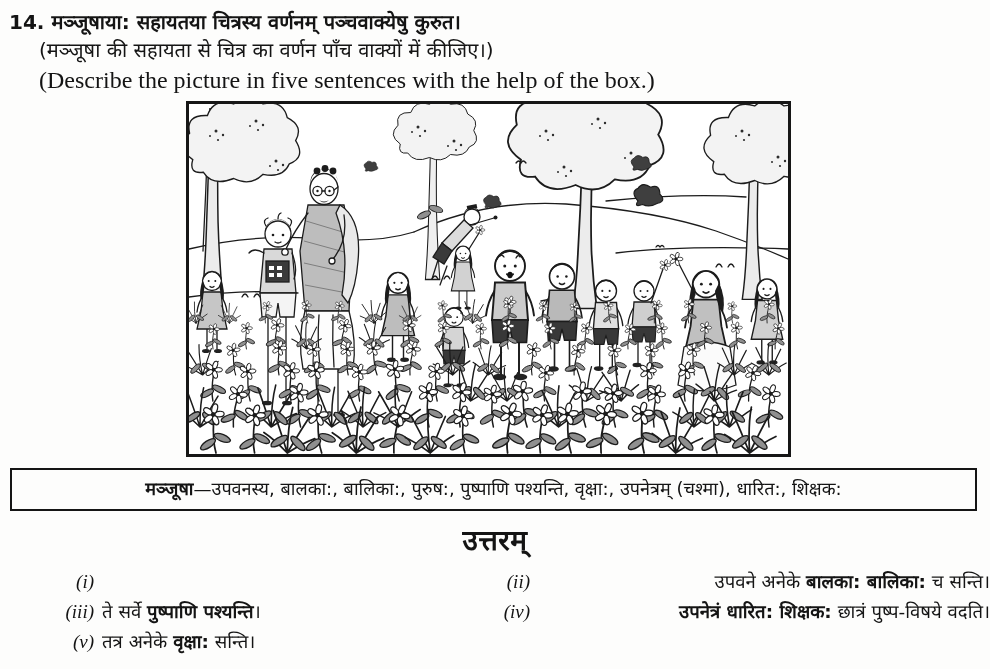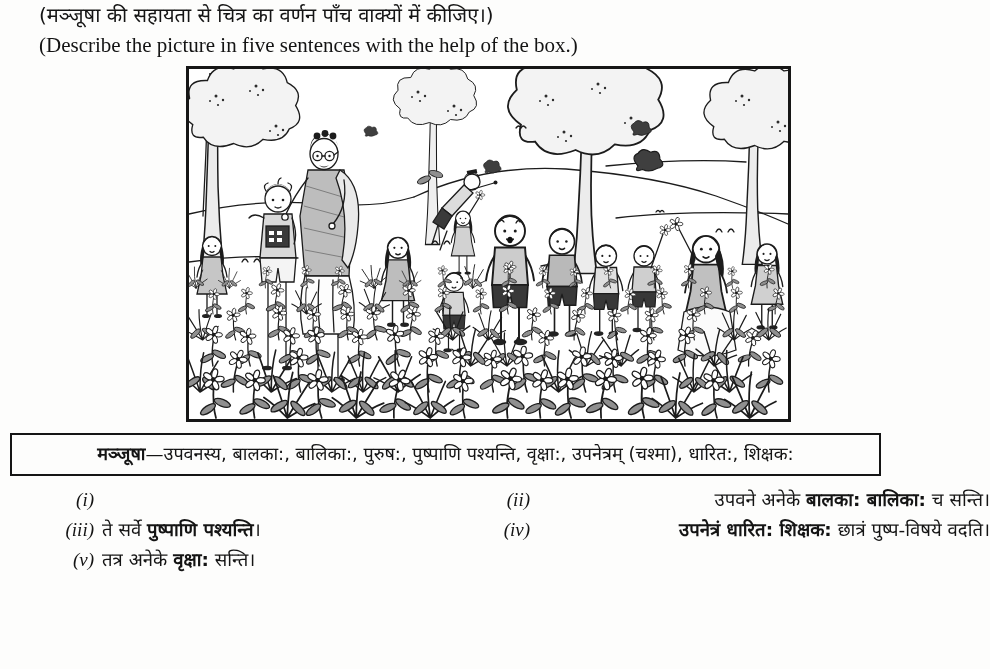--- a/index.html
+++ b/index.html
@@ -6,26 +6,26 @@
   body{
     width:990px;height:669px;overflow:hidden;background:#fdfdfc;color:#141414;
     font-family:"DejaVu Sans","Liberation Sans",sans-serif;
     -webkit-font-smoothing:antialiased;
   }
   .page{position:relative;width:990px;height:669px;}
   
   .q-line1{font-weight:bold;font-size:20px;line-height:26px;margin:9px 6px 0 9px;}
   .q-num{display:inline-block;margin-right:7px;}
   .q-line2{font-size:20px;line-height:27px;margin:2px 0 0 39px;}
-  .q-line3{font-family:"Liberation Serif","DejaVu Serif",serif;font-size:21px;line-height:28px;margin:2px 0 0 39px;}
+  .q-line3{font-family:"Liberation Serif","DejaVu Serif",serif;font-size:24px;line-height:28px;margin:2px 0 0 39px;}
   
   figure.illus{margin:7px 0 0 186px;width:605px;height:356px;padding:0;}
   
   .mbox{
-    box-sizing:border-box;margin:11px 0 0 10px;width:871px;border:2px solid #151515;
+    box-sizing:border-box;margin:11px 0 0 10px;width:967px;border:2px solid #151515;
     padding:7px 14px 8px 14px;font-size:18px;line-height:24px;text-align:center;white-space:nowrap;
   }
   .mbox .mlabel{font-weight:bold;}
   
   .ans-head{font-size:28px;font-weight:bold;text-align:center;margin:13px 0 0 0;line-height:34px;letter-spacing:.5px;}
   .answers{display:grid;grid-template-columns:478px 1fr;column-gap:0;row-gap:1px;margin-top:9px;font-size:18.5px;line-height:29px;}
   .answer{display:flex;align-items:baseline;}
   .answer.colL{padding-left:48px;}
   .answer.colR{padding-left:6px;justify-content:space-between;}
   .a-num{font-family:"Liberation Serif","DejaVu Serif",serif;font-style:italic;flex:none;min-width:46px;text-align:right;margin-right:8px;font-size:19px;}
@@ -34,20 +34,21 @@
   .ln{stroke:#1c1c1c;stroke-width:1.3;fill:none;stroke-linecap:round;}
   .st{stroke:#1c1c1c;stroke-width:1.3;}
   .leaf{fill:#8f8f8f;stroke:#1c1c1c;stroke-width:1;}
   .shoe{fill:#222;stroke:none;}
 </style>
 </head>
 <body>
 
 <div class="page">
 
+  <div class="q-line1"><span class="q-num">14.</span><span>मञ्जूषाया: सहायतया चित्रस्य वर्णनम् पञ्चवाक्येषु कुरुत।</span></div>
   <div class="q-line2">(मञ्जूषा की सहायता से चित्र का वर्णन पाँच वाक्यों में कीजिए।)</div>
   <div class="q-line3">(Describe the picture in five sentences with the help of the box.)</div>
 
   <figure class="illus">
     <svg id="scene" width="605" height="356" viewBox="0 0 605 356">
       <defs>
         <path id="canopy" d="M-45,12 Q-62,0 -48,-13 Q-52,-31 -31,-30 Q-25,-47 -6,-41 Q7,-53 22,-41 Q41,-45 45,-28 Q61,-20 53,-6 Q63,10 47,16 Q41,30 22,26 Q10,38 -6,30 Q-26,38 -35,24 Q-49,26 -45,12 Z"></path>
         <g id="speck" fill="#2c2c2c">
           <circle r="1.5"></circle>
             <circle cx="7" cy="4" r="1.2"></circle>
@@ -360,20 +361,21 @@
           <use href="#flower" transform="translate(531.0,352) scale(1.30) rotate(-5.4)"></use>
           <use href="#clump" transform="translate(563.6,352) scale(1.35) rotate(2.2)"></use>
         </g>
 
       <rect x="1.5" y="1.5" width="602" height="353" fill="none" stroke="#161616" stroke-width="3"></rect>
     </svg>
   </figure>
 
   <div class="mbox"><span class="mlabel">मञ्जूषा</span><span>—</span><span>उपवनस्य, बालका:, बालिका:, पुरुष:, पुष्पाणि पश्यन्ति, वृक्षा:, उपनेत्रम् (चश्मा), धारित:, शिक्षक:</span></div>
 
+  <h2 class="ans-head">उत्तरम्</h2>
 
   <div class="answers">
     <div class="answer colL">
       <span class="a-num">(i)</span>
     </div>
     <div class="answer colR">
       <span class="a-num">(ii)</span>
       <span class="a-text"><span>उपवने अनेके </span><b>बालका: बालिका:</b><span> च सन्ति।</span></span>
     </div>
     <div class="answer colL">

